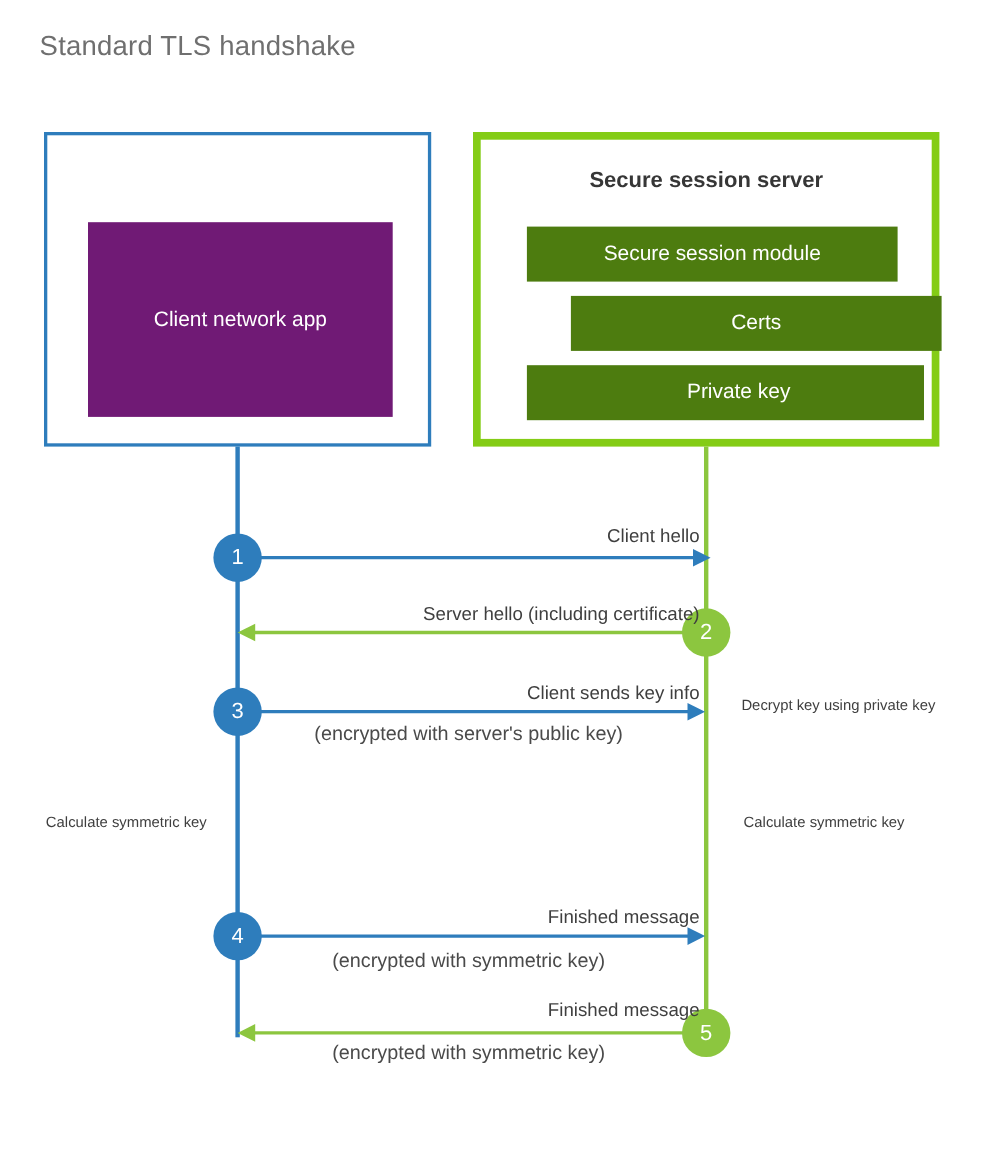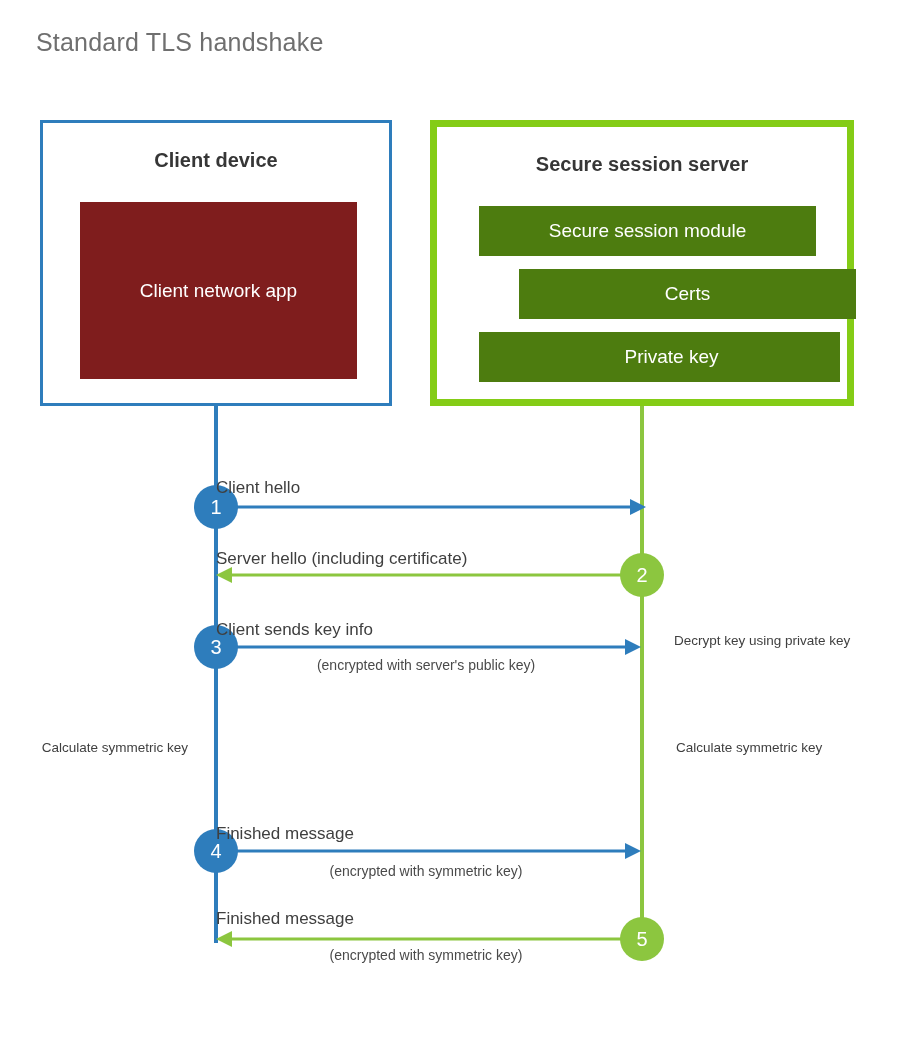--- a/index.html
+++ b/index.html
@@ -55,21 +55,21 @@
     font-size: 20px;
     font-weight: bold;
     color: #363636;
   }
   .client-app-block {
     position: absolute;
     left: 37px;
     top: 79px;
     width: 277px;
     height: 177px;
-    background: #7f1d1d;
+    background: #701a75;
     color: #ffffff;
     font-size: 19px;
     line-height: 28px;
     display: flex;
     align-items: center;
     justify-content: center;
     text-align: center;
   }
   .server-bar {
     position: absolute;
@@ -132,50 +132,49 @@
     position: absolute;
     left: 0; top: 0;
     width: 900px;
     height: 1058px;
     pointer-events: none;
   }
 
   
   .msg-label {
     position: absolute;
-    text-align: left;
+    text-align: right;
     font-size: 17px;
     color: #3f3f3f;
     white-space: nowrap;
   }
   .msg-sublabel {
     position: absolute;
     text-align: center;
-    font-size: 14px;
+    font-size: 18px;
     color: #4a4a4a;
     white-space: nowrap;
   }
   .side-note {
     position: absolute;
     font-size: 13.5px;
     line-height: 17px;
     color: #3f3f3f;
   }
   .side-note.left-note  { text-align: right; }
   .side-note.right-note { text-align: left; }
 </style>
 </head>
 <body>
 
 <div id="diagram-root">
 
   <div class="page-title">Standard TLS handshake</div>
 
   <div class="actor-box" id="client-box">
-    <div class="actor-title">Client device</div>
     <div class="client-app-block">Client network app</div>
   </div>
 
   <div class="actor-box" id="server-box">
     <div class="actor-title">Secure session server</div>
     <div class="server-bar" id="server-bar-0">Secure session module</div>
     <div class="server-bar" id="server-bar-1">Certs</div>
     <div class="server-bar" id="server-bar-2">Private key</div>
   </div>
 

